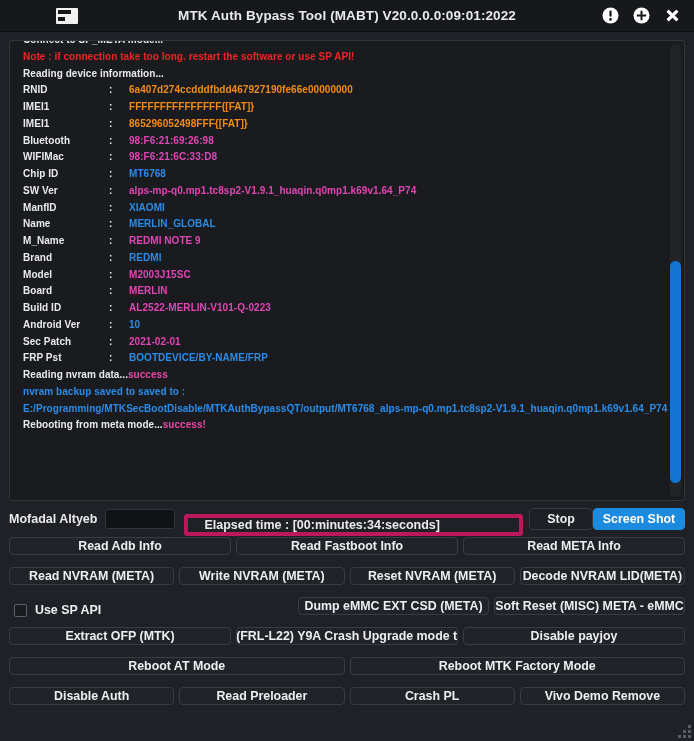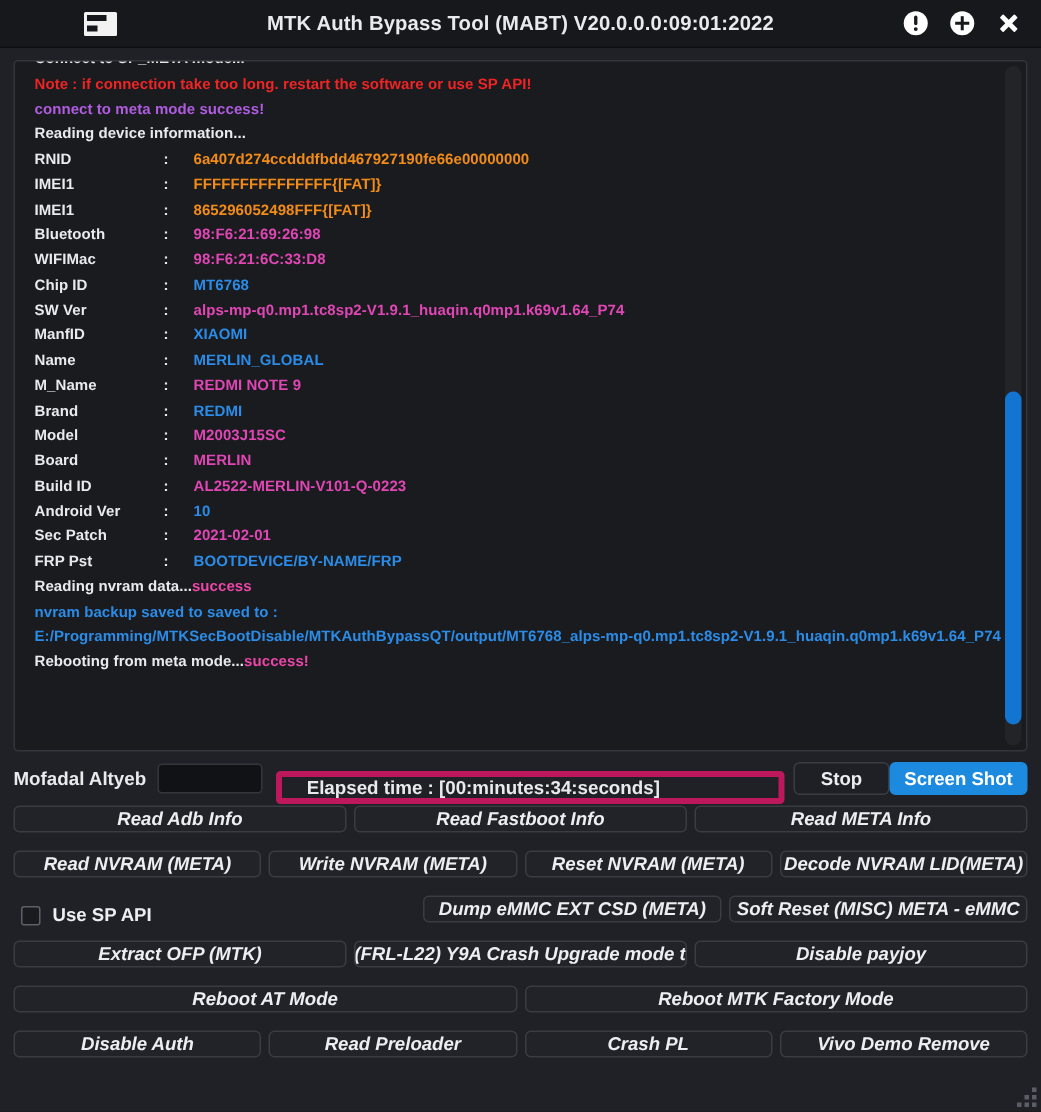--- a/index.html
+++ b/index.html
@@ -143,36 +143,36 @@
     background: #222328;
     border: 1px solid #3a3c43;
     border-radius: 4px;
     color: #eceef1;
     font-family: "Liberation Sans", sans-serif;
     font-size: 12.4px; font-weight: bold;
     display: flex; align-items: center; justify-content: center;
     cursor: pointer;
     white-space: nowrap;
     overflow: hidden;
-    padding: 0 16px;
+    padding: 0 4px;
   }
   .btn-stop { width: 64px; height: 22px; flex: 0 0 64px; background: #1f2025; }
   .btn-shot {
     width: 92px; height: 22px; flex: 0 0 92px;
     background: #1c8ade; border-color: #1c8ade; color: #ffffff;
   }
 
   
   .rows {
     margin: 4px 9px 0 9px;
     display: flex; flex-direction: column;
     gap: 4px;
   }
   .brow { display: flex; gap: 5px; height: 26px; }
-  .brow .btn { height: 18px; flex: 1 1 0; font-style: italic; }
+  .brow .btn { height: 18px; flex: 1 1 0; }
 
   .chk-wrap {
     display: flex; align-items: center;
     gap: 8px; flex: 0 0 auto; padding-left: 5px;
     padding-right: 6px;
     cursor: pointer;
   }
   .chk-box {
     width: 13px; height: 13px;
     border: 1px solid #5d6069;
@@ -222,21 +222,20 @@
           <rect x="1.6" y="6.9" width="13.8" height="3.2" rx="0.6" fill="#ffffff" transform="rotate(-45 8.5 8.5)"></rect>
         </svg>
       </div>
     </div>
   </div>
 
   <div class="log-wrap">
     <div class="log-inner" id="log-inner">
         <div class="log-line c-white">Connect to SP_META mode...</div>
         <div class="log-line c-red">Note : if connection take too long. restart the software or use SP API!</div>
-        <div class="log-line c-purple">connect to meta mode success!</div>
         <div class="log-line c-white">Reading device information...</div>
         <div class="log-line kv"><span class="k">RNID</span><span class="sep">:</span><span class="v c-orange">6a407d274ccdddfbdd467927190fe66e00000000</span></div>
         <div class="log-line kv"><span class="k">IMEI1</span><span class="sep">:</span><span class="v c-orange">FFFFFFFFFFFFFFF{[FAT]}</span></div>
         <div class="log-line kv"><span class="k">IMEI1</span><span class="sep">:</span><span class="v c-orange">865296052498FFF{[FAT]}</span></div>
         <div class="log-line kv"><span class="k">Bluetooth</span><span class="sep">:</span><span class="v c-magenta">98:F6:21:69:26:98</span></div>
         <div class="log-line kv"><span class="k">WIFIMac</span><span class="sep">:</span><span class="v c-magenta">98:F6:21:6C:33:D8</span></div>
         <div class="log-line kv"><span class="k">Chip ID</span><span class="sep">:</span><span class="v c-blue">MT6768</span></div>
         <div class="log-line kv"><span class="k">SW Ver</span><span class="sep">:</span><span class="v c-magenta">alps-mp-q0.mp1.tc8sp2-V1.9.1_huaqin.q0mp1.k69v1.64_P74</span></div>
         <div class="log-line kv"><span class="k">ManfID</span><span class="sep">:</span><span class="v c-blue">XIAOMI</span></div>
         <div class="log-line kv"><span class="k">Name</span><span class="sep">:</span><span class="v c-blue">MERLIN_GLOBAL</span></div>

